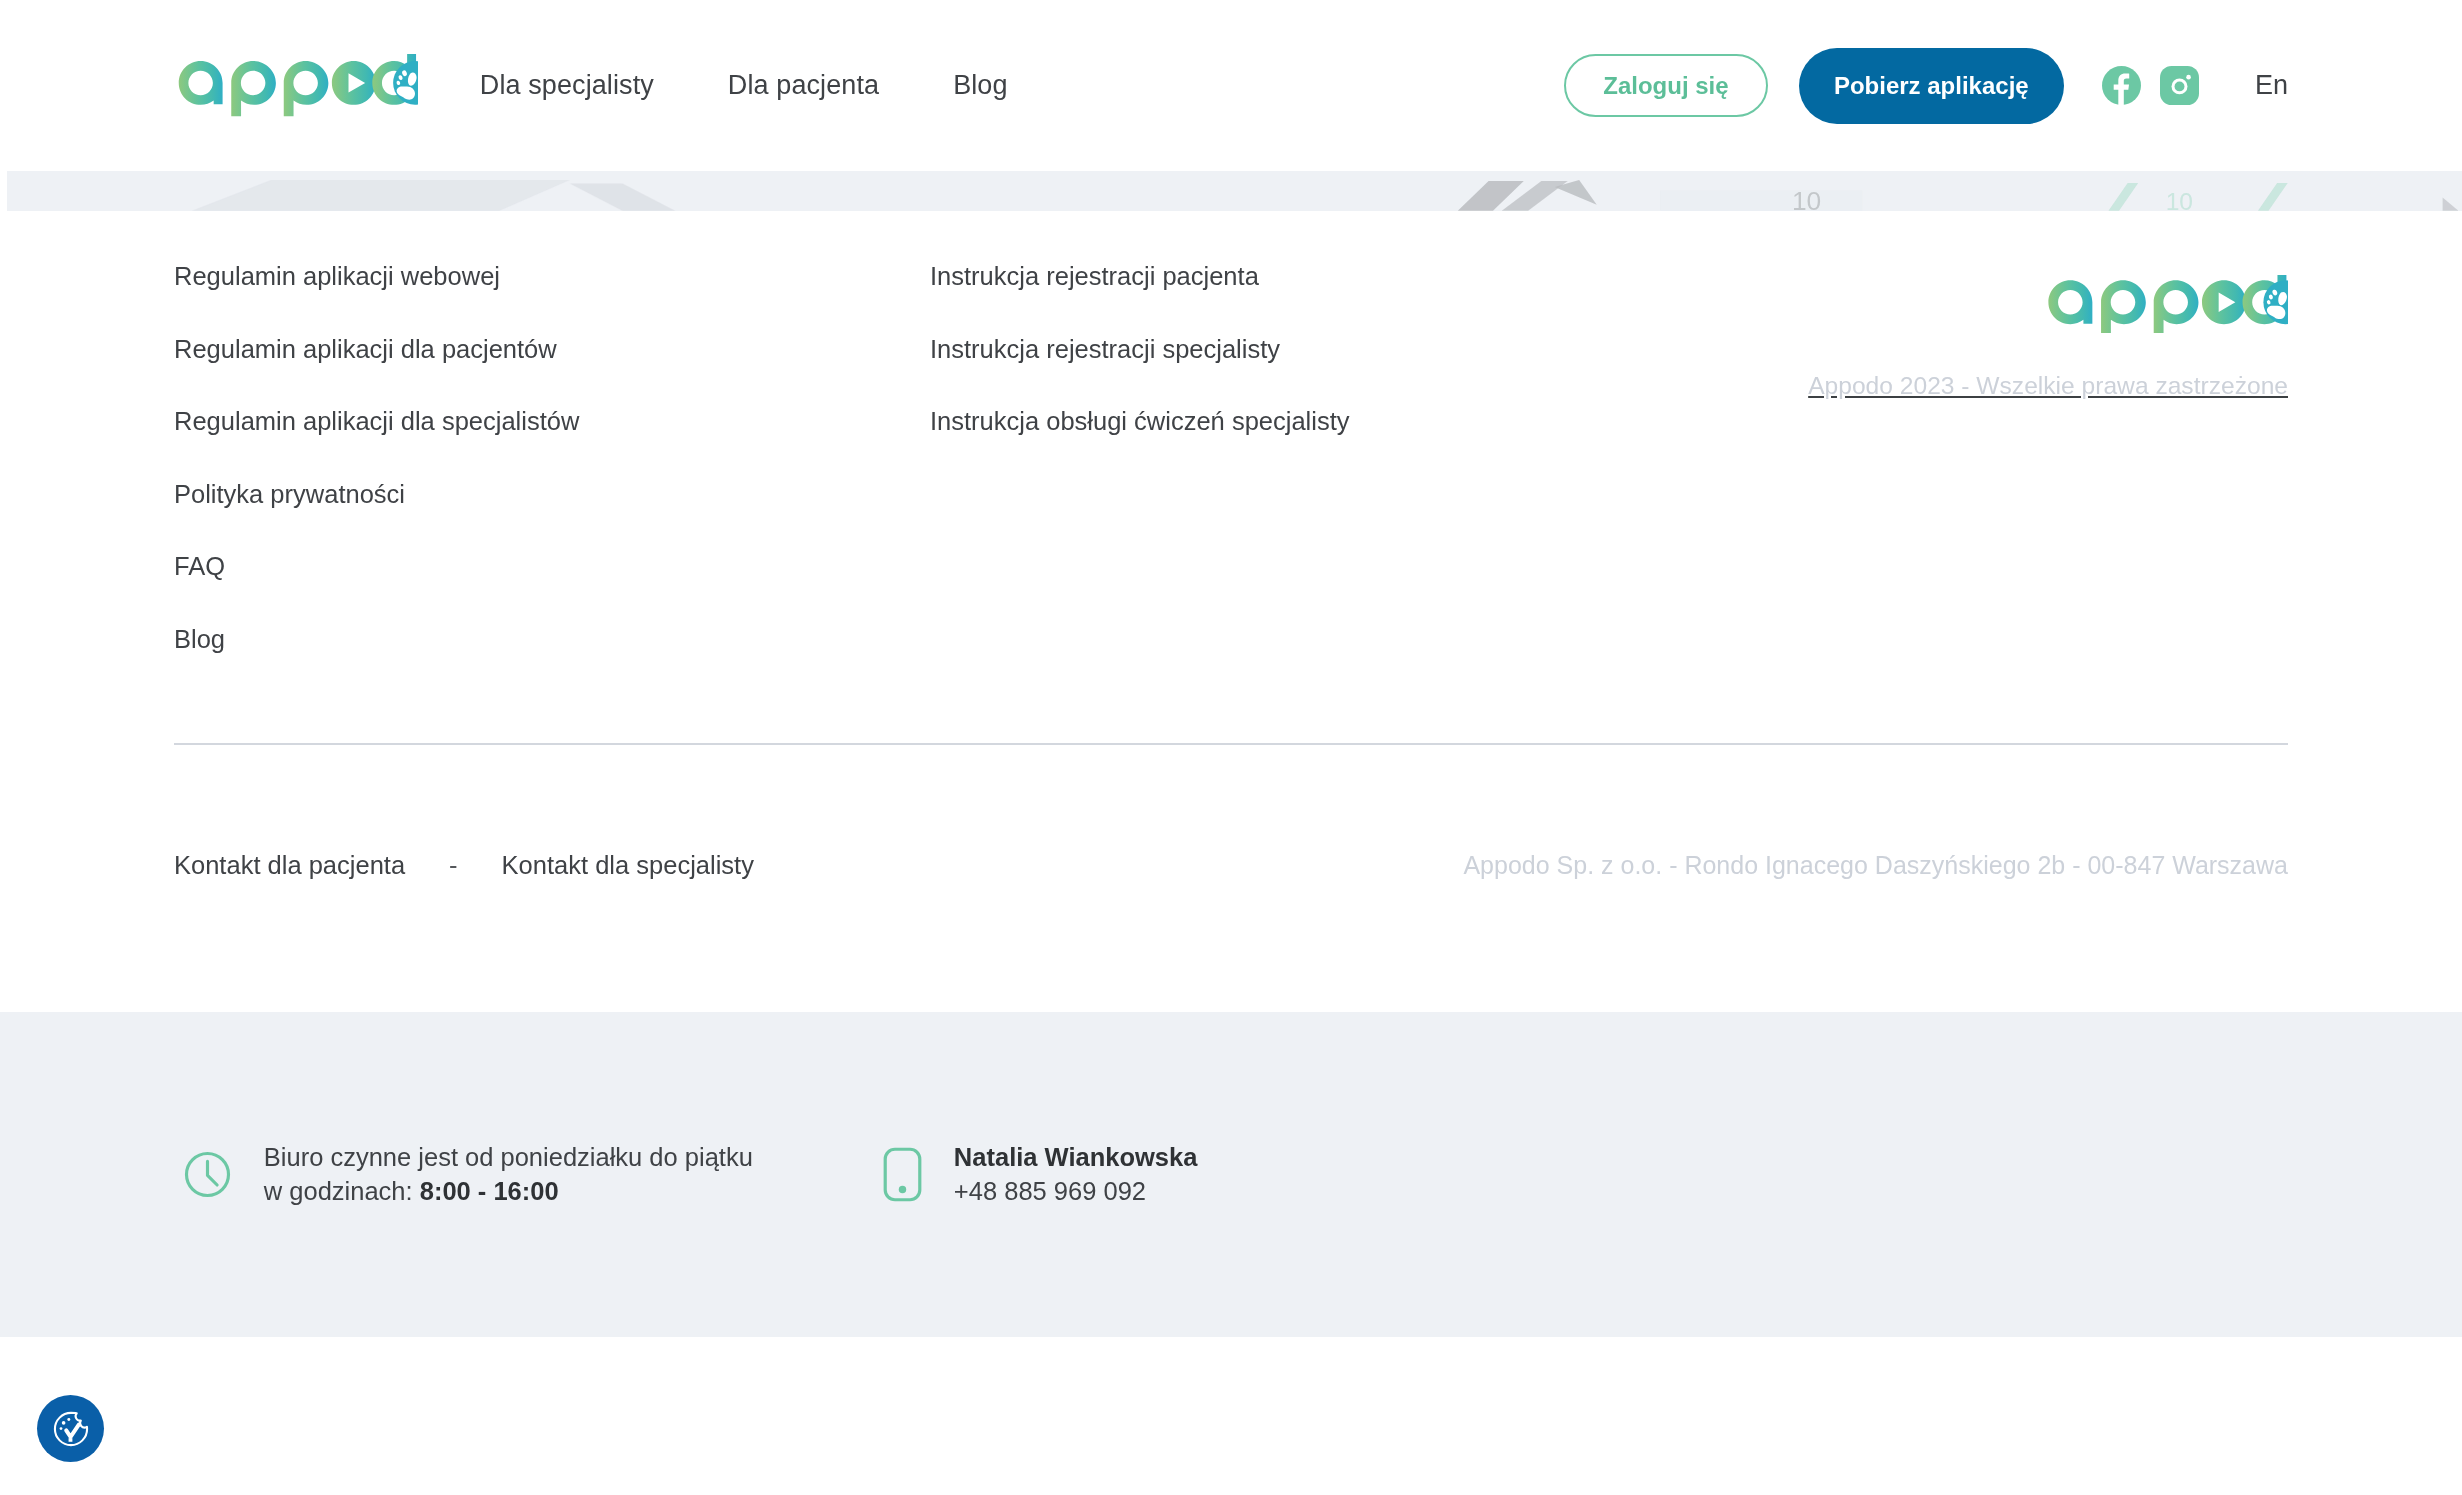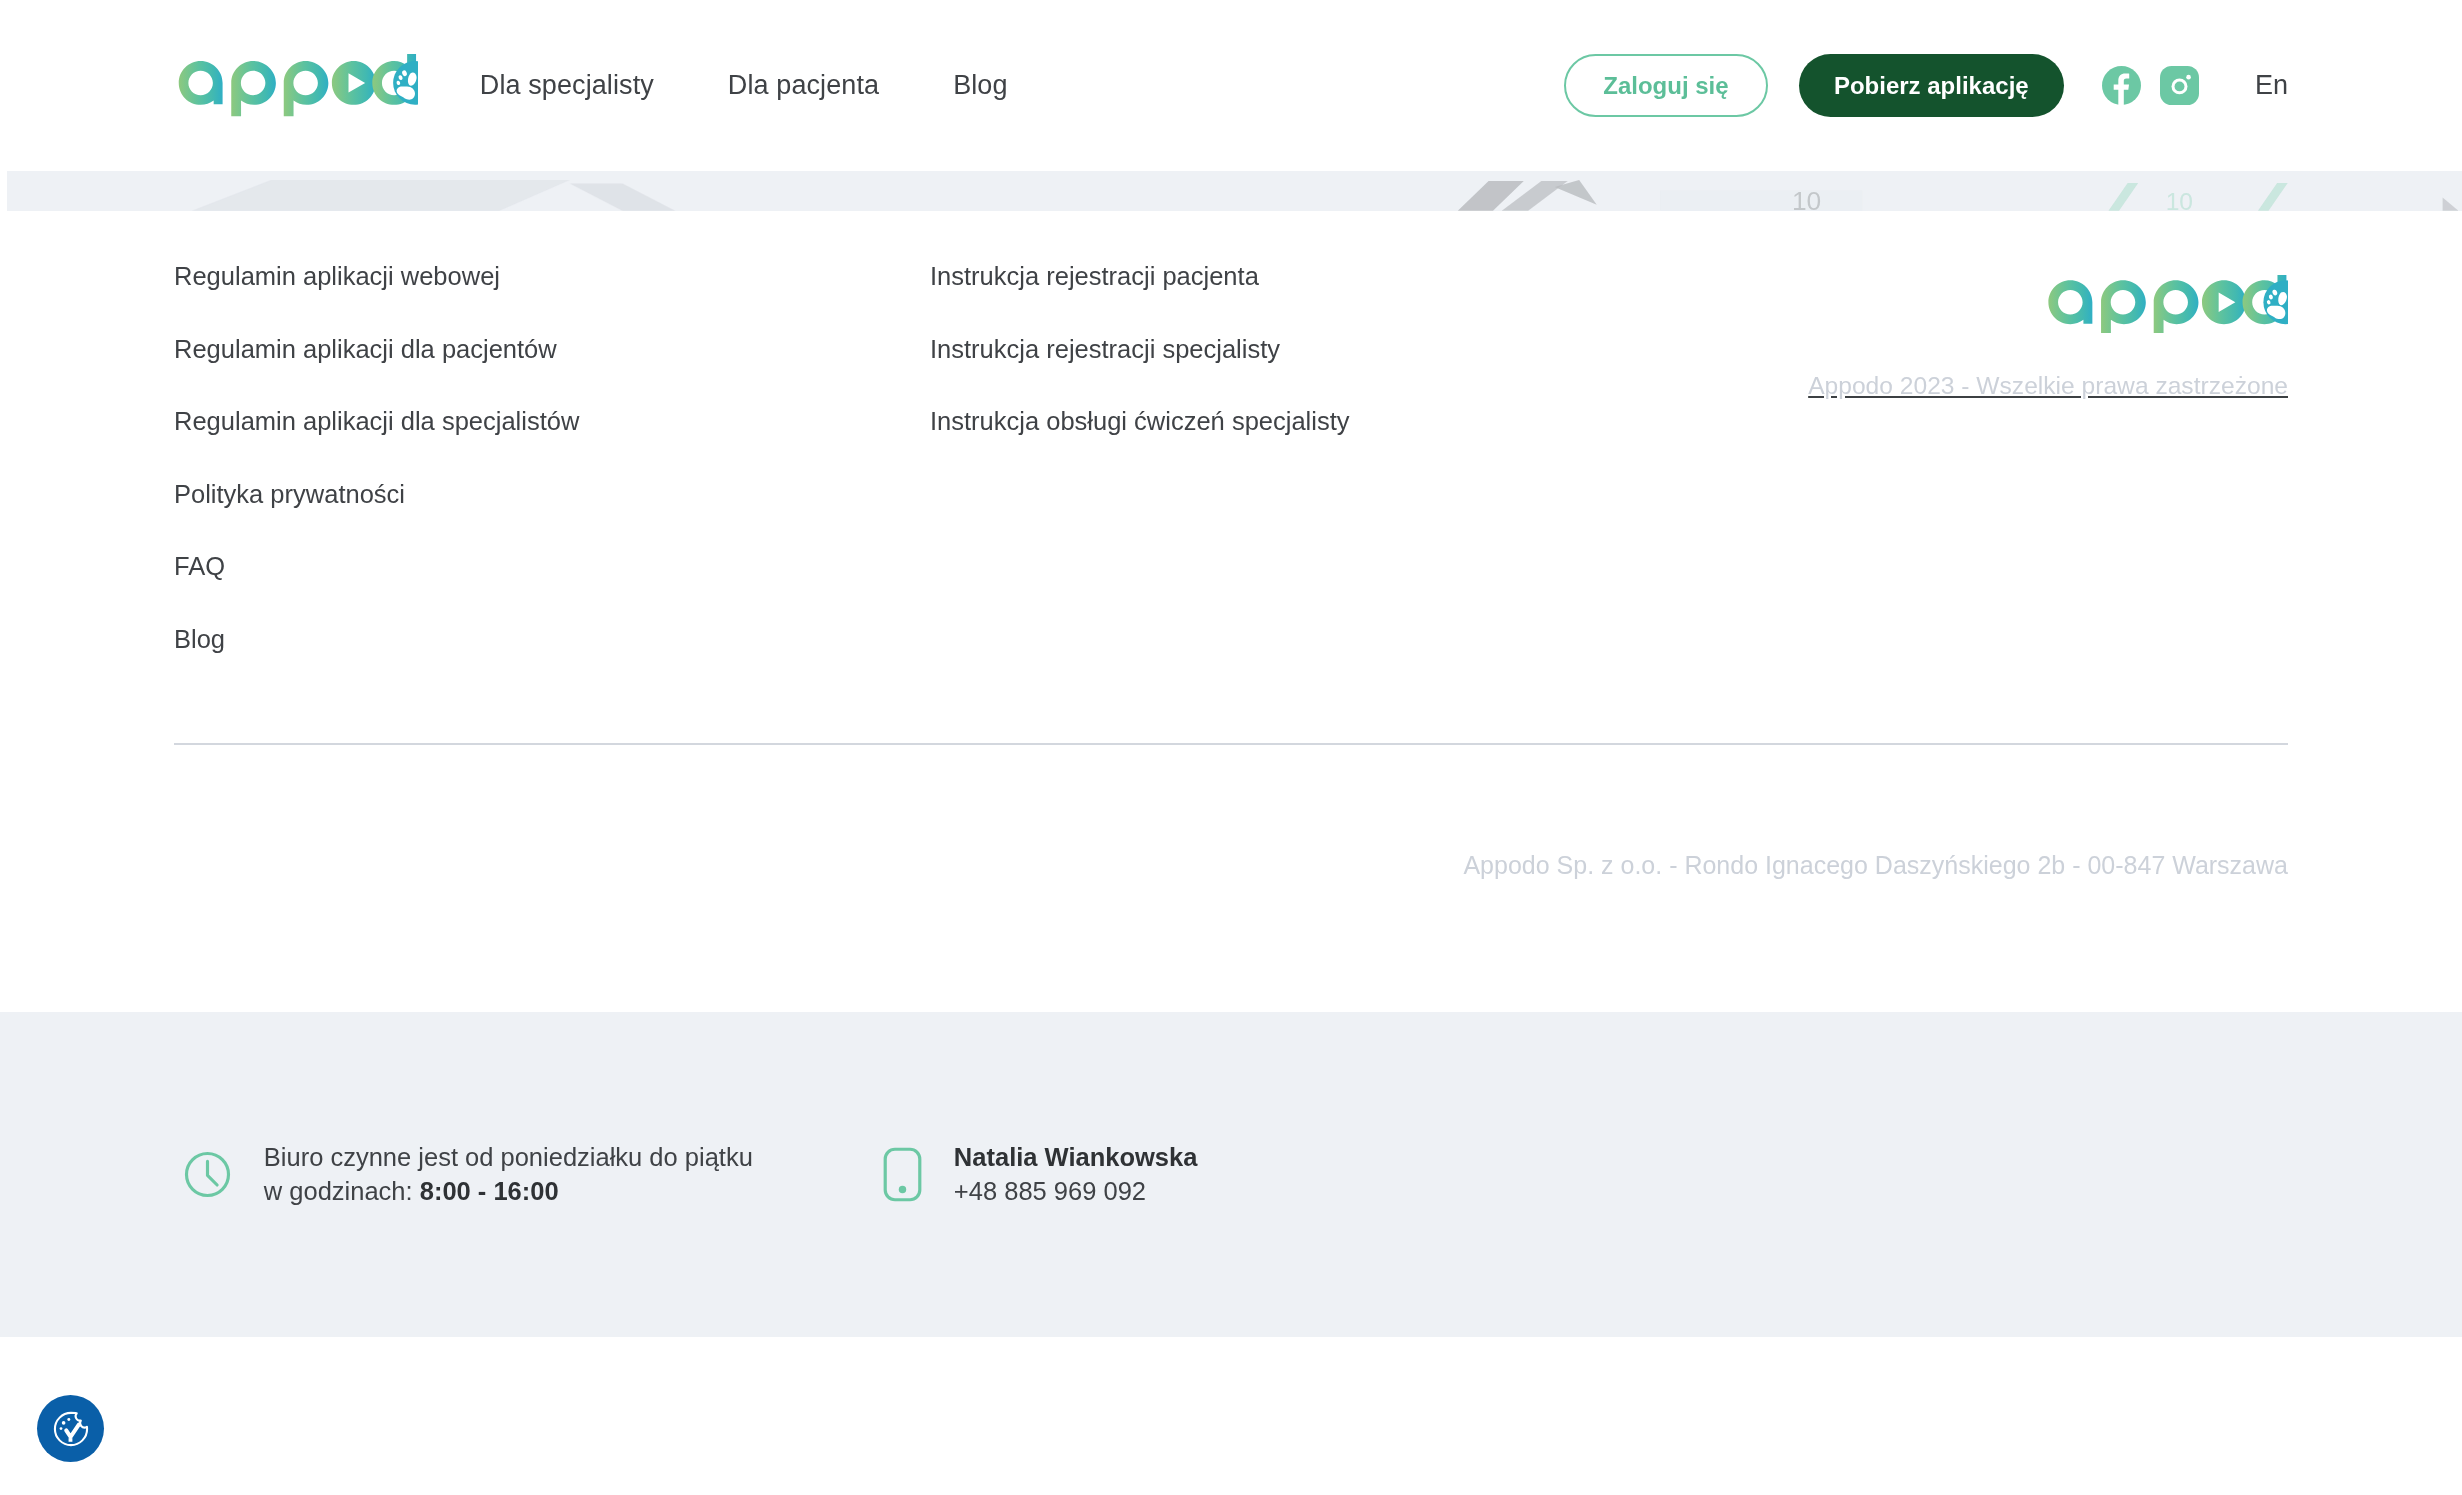--- a/index.html
+++ b/index.html
@@ -73,23 +73,23 @@
   .btn-outline {
     border: 2.6px solid #6cc8a4;
     background: #ffffff;
     color: #5cbe98;
     height: 63px;
     padding: 0 37px;
     margin-right: 19.3px;
   }
   .btn-solid {
     border: none;
-    background: #14532d;
+    background: #0369a1;
     color: #ffffff;
-    height: 63px;
+    height: 76px;
     padding: 0 35px;
     margin-right: 26px;
   }
 
   .social-icons {
     display: flex;
     align-items: center;
     gap: 19.3px;
     margin-right: 44px;
   }
@@ -397,20 +397,25 @@
         </svg>
       </div>
       <div class="copyright">Appodo 2023 - Wszelkie prawa zastrzeżone</div>
     </div>
 
   </div>
 
   <div class="footer-divider"></div>
 
   <div class="footer-contact-row">
+    <div class="contact-links">
+      <a class="contact-link">Kontakt dla pacjenta</a>
+      <span class="contact-sep">-</span>
+      <a class="contact-link">Kontakt dla specjalisty</a>
+    </div>
     <div class="company-address">Appodo Sp. z o.o.  -  Rondo Ignacego Daszyńskiego 2b  -  00-847 Warszawa</div>
   </div>
 
 </section>
 
 <section class="bottom-bar">
 
   <div class="info-block hours">
     <span class="info-icon">
       <svg width="49" height="49" viewBox="0 0 56 56" xmlns="http://www.w3.org/2000/svg">

